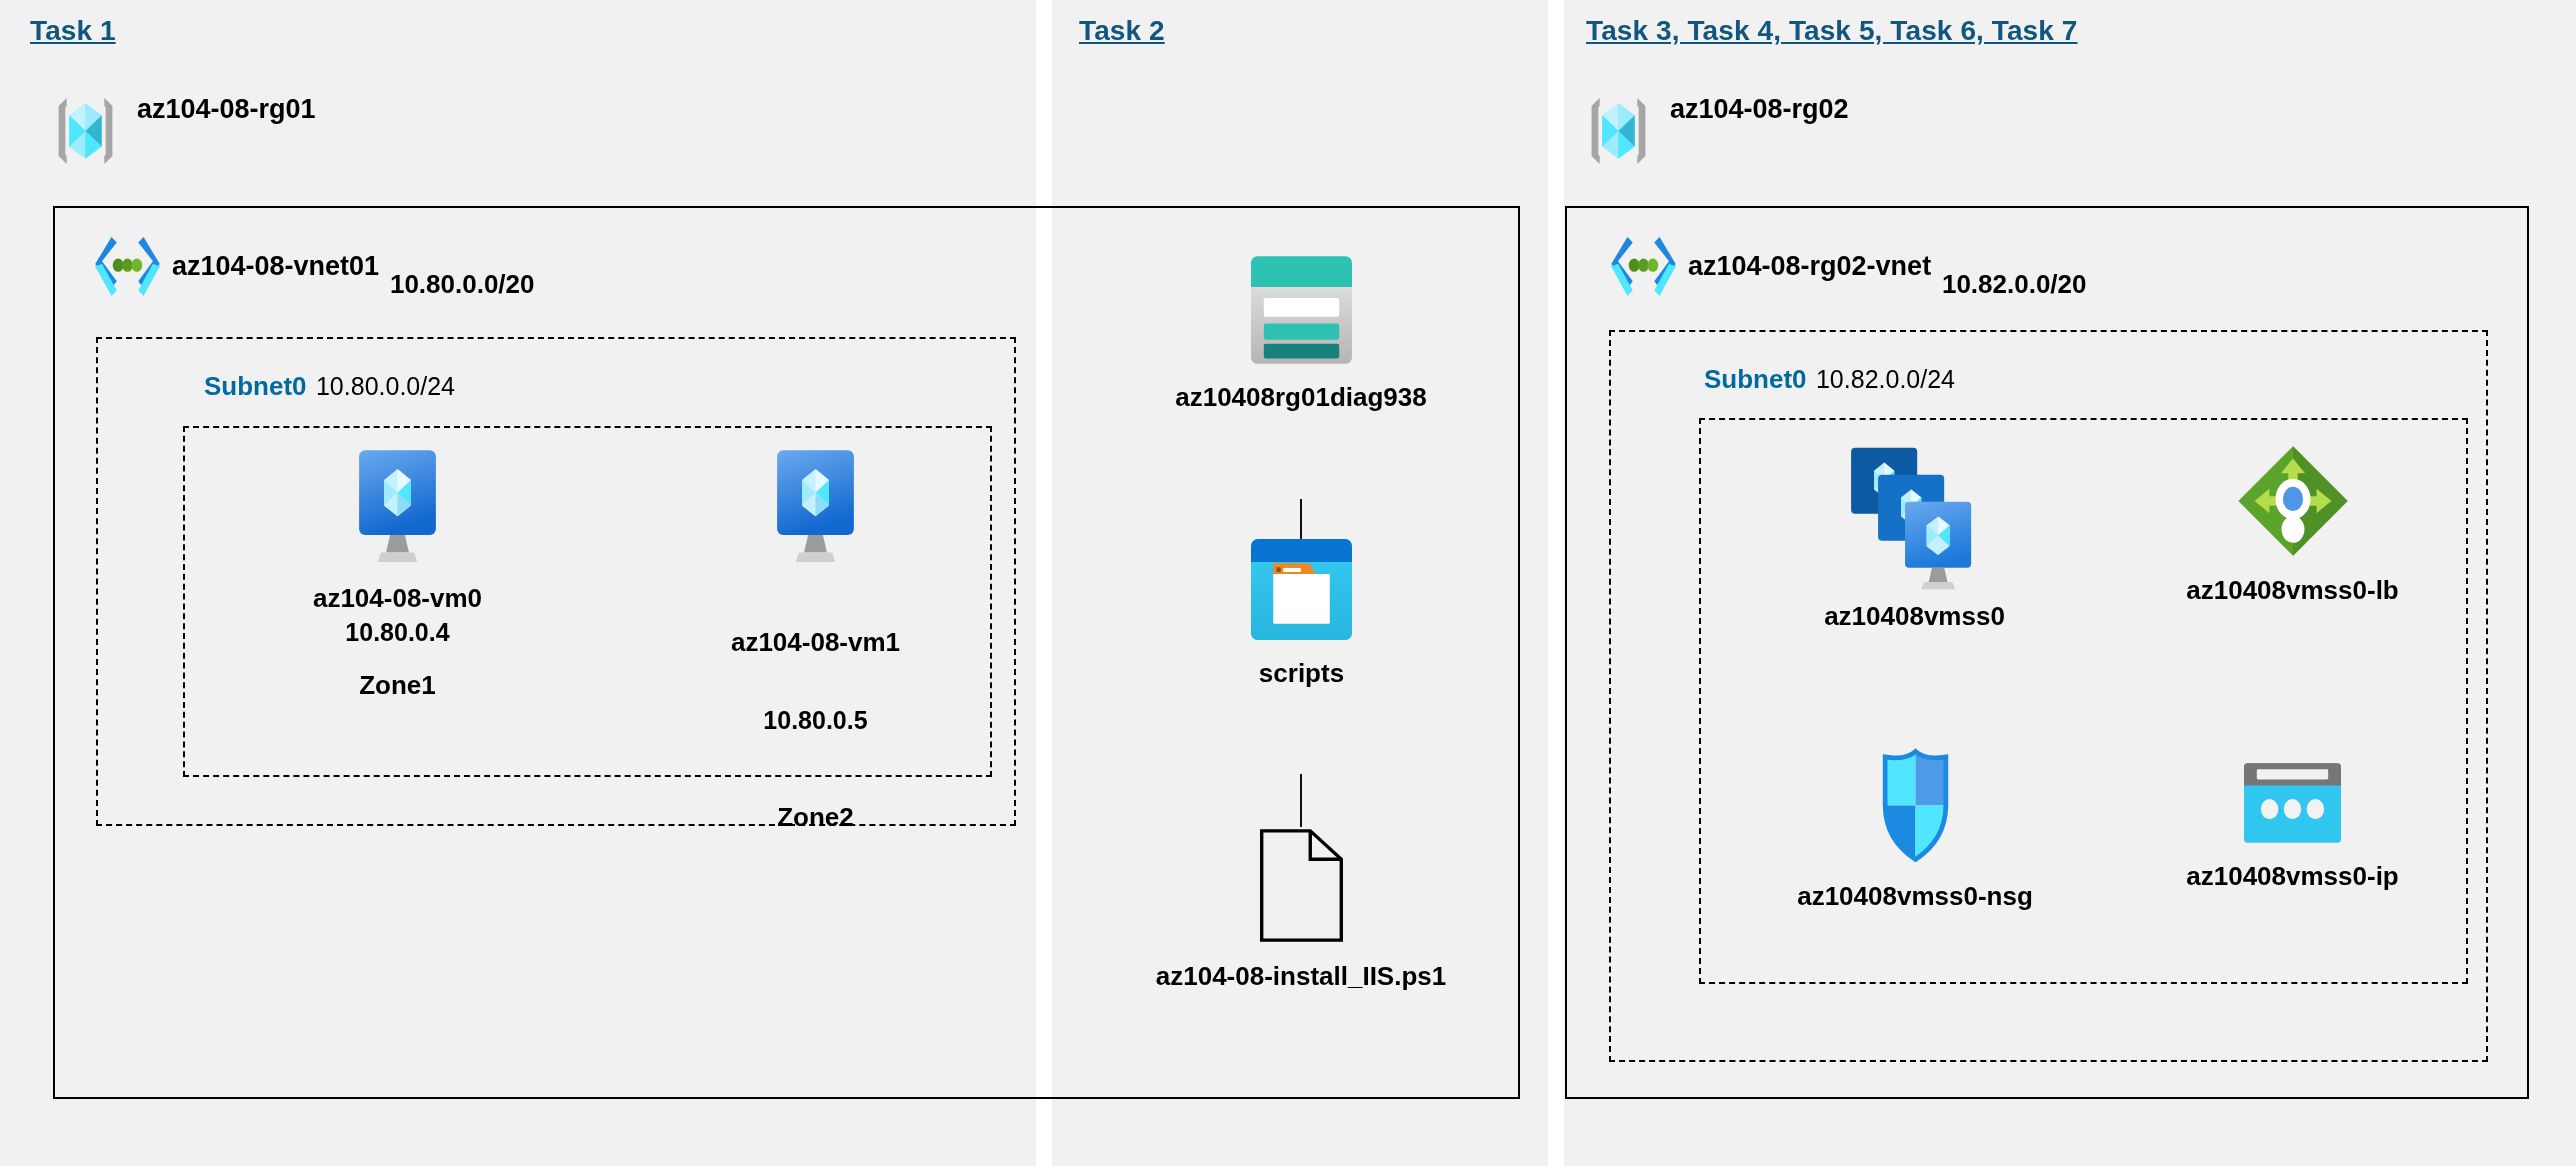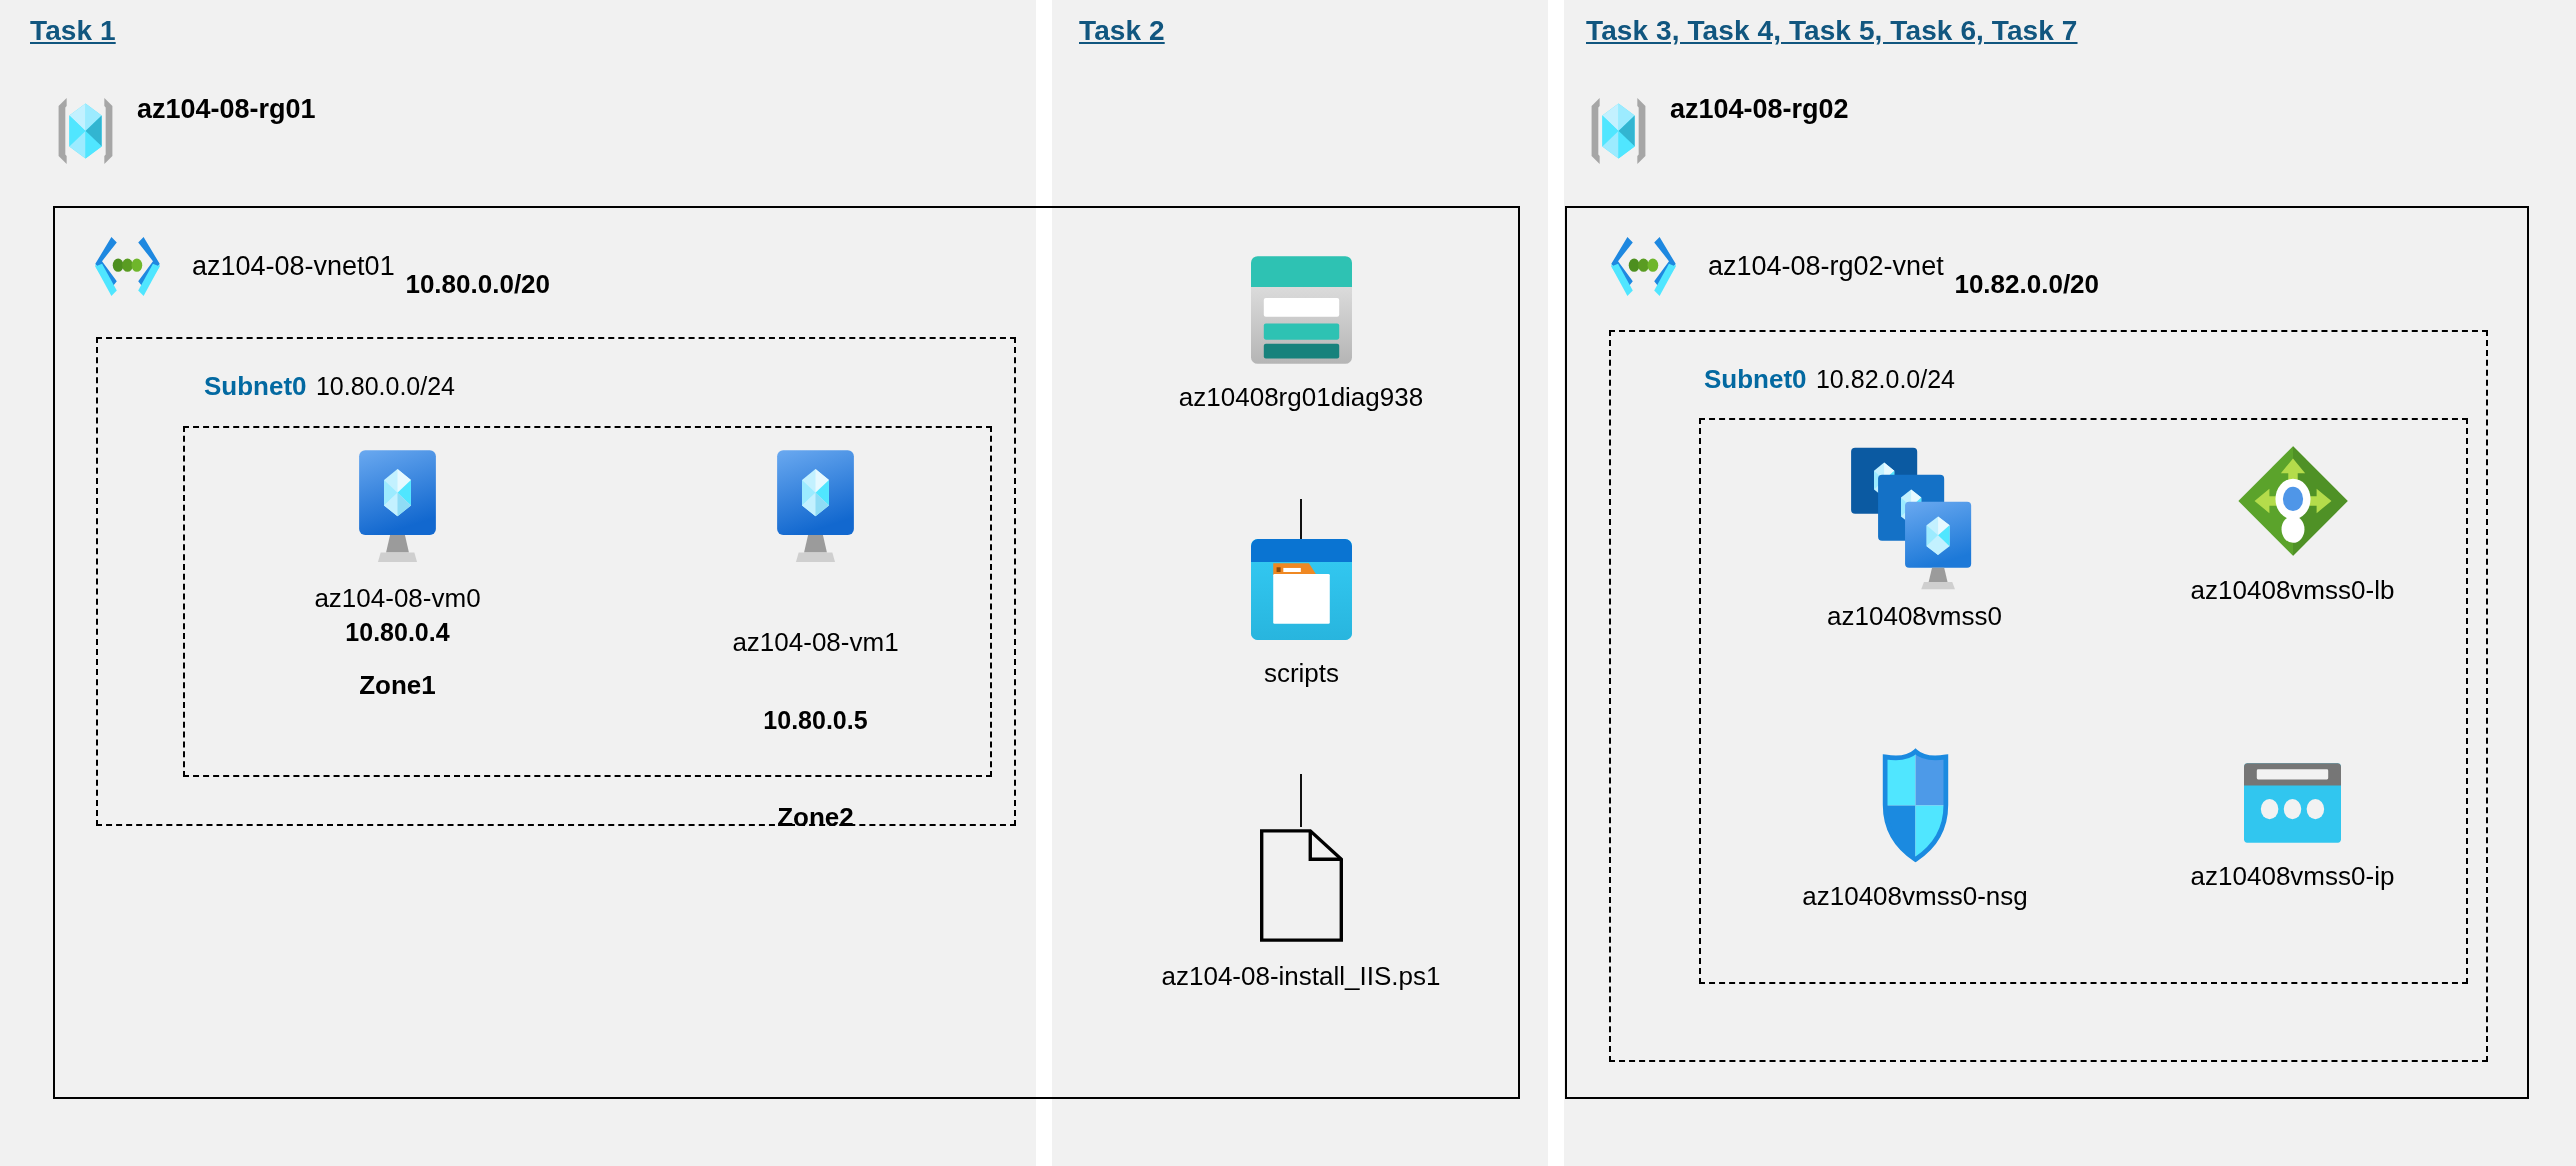--- a/index.html
+++ b/index.html
@@ -42,42 +42,42 @@
 
   
   .vnet-box { position:absolute; border:2.7px solid #000; background:transparent; }
   #vnet01-box { left:53px;  top:206px;  width:1467px; height:893px; }
   #vnet02-box { left:1565px; top:206px; width:964px; height:893px; }
 
   .vnet-row { position:absolute; display:flex; align-items:center; }
   #vnet01-row { left:94px;  top:233px; }
   #vnet02-row { left:1610px; top:233px; }
   .vnet-icon { width:67px; height:65px; position:relative; flex:0 0 auto; }
-  .vnet-name { font-size:27px; font-weight:normal; color:#000; margin-left:31px; white-space:nowrap; }
+  .vnet-name { font-size:27px; font-weight:bold; color:#000; margin-left:11px; white-space:nowrap; }
   .vnet-cidr { font-size:26px; font-weight:bold; color:#000; margin-left:10.8px; white-space:nowrap;margin-top:36px; }
 
   
   .subnet-box { position:absolute; border:2.7px dashed #000; }
   #subnet01-box { left:96px;  top:337px;  width:920px; height:489px; }
   #subnet02-box { left:1609px; top:330px;  width:879px; height:732px; }
 
   .subnet-label { position:absolute; white-space:nowrap; }
   #subnet01-label { left:204px; top:371px; }
   #subnet02-label { left:1704px; top:364px; }
   .subnet-name { font-size:26px; font-weight:bold; color:#0369a1; }
   .subnet-cidr { font-size:25px; font-weight:normal; color:#000; margin-left:9.4px; }
 
   
   .zone-box { position:absolute; border:2.7px dashed #000; }
   #zonebox-t1 { left:183px;  top:426px;  width:809px; height:351px; }
   #zonebox-t3 { left:1699px; top:418px;  width:769px; height:566px; }
 
   
   .node { position:absolute; display:flex; flex-direction:column; align-items:center; }
-  .node .cap      { font-size:26px; font-weight:normal; color:#000; margin-top:17.5px; white-space:nowrap; }
+  .node .cap      { font-size:26px; font-weight:bold; color:#000; margin-top:17.5px; white-space:nowrap; }
   .node .cap2     { font-size:25px; font-weight:bold; color:#000; margin-top:4px; white-space:nowrap; }
   .node .cap3     { font-size:26px; font-weight:bold; color:#000; margin-top:23px; white-space:nowrap; }
 
   #node-vm0  { left:256px;  top:450px; width:283px; }
   #node-vm1  { left:674px; top:450px; width:283px;gap:44px; }
 
   #node-storage { left:1139px; top:256px; width:324px; }
   #node-scripts { left:1187px; top:539px; width:229px; }
   #node-script-file { left:1092px; top:828px; width:418px; }
 

